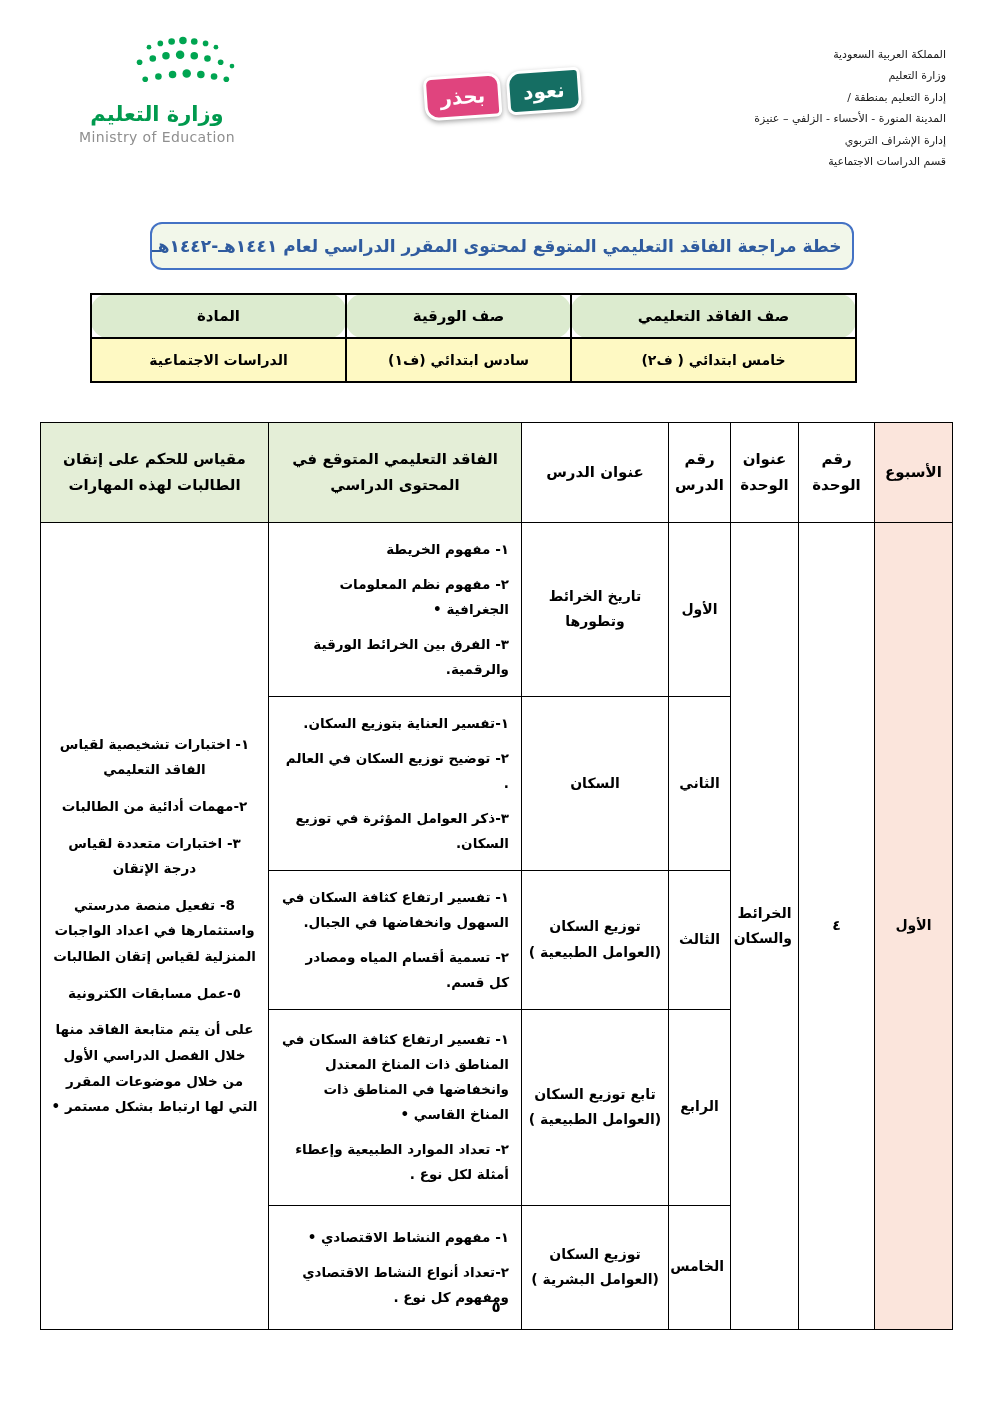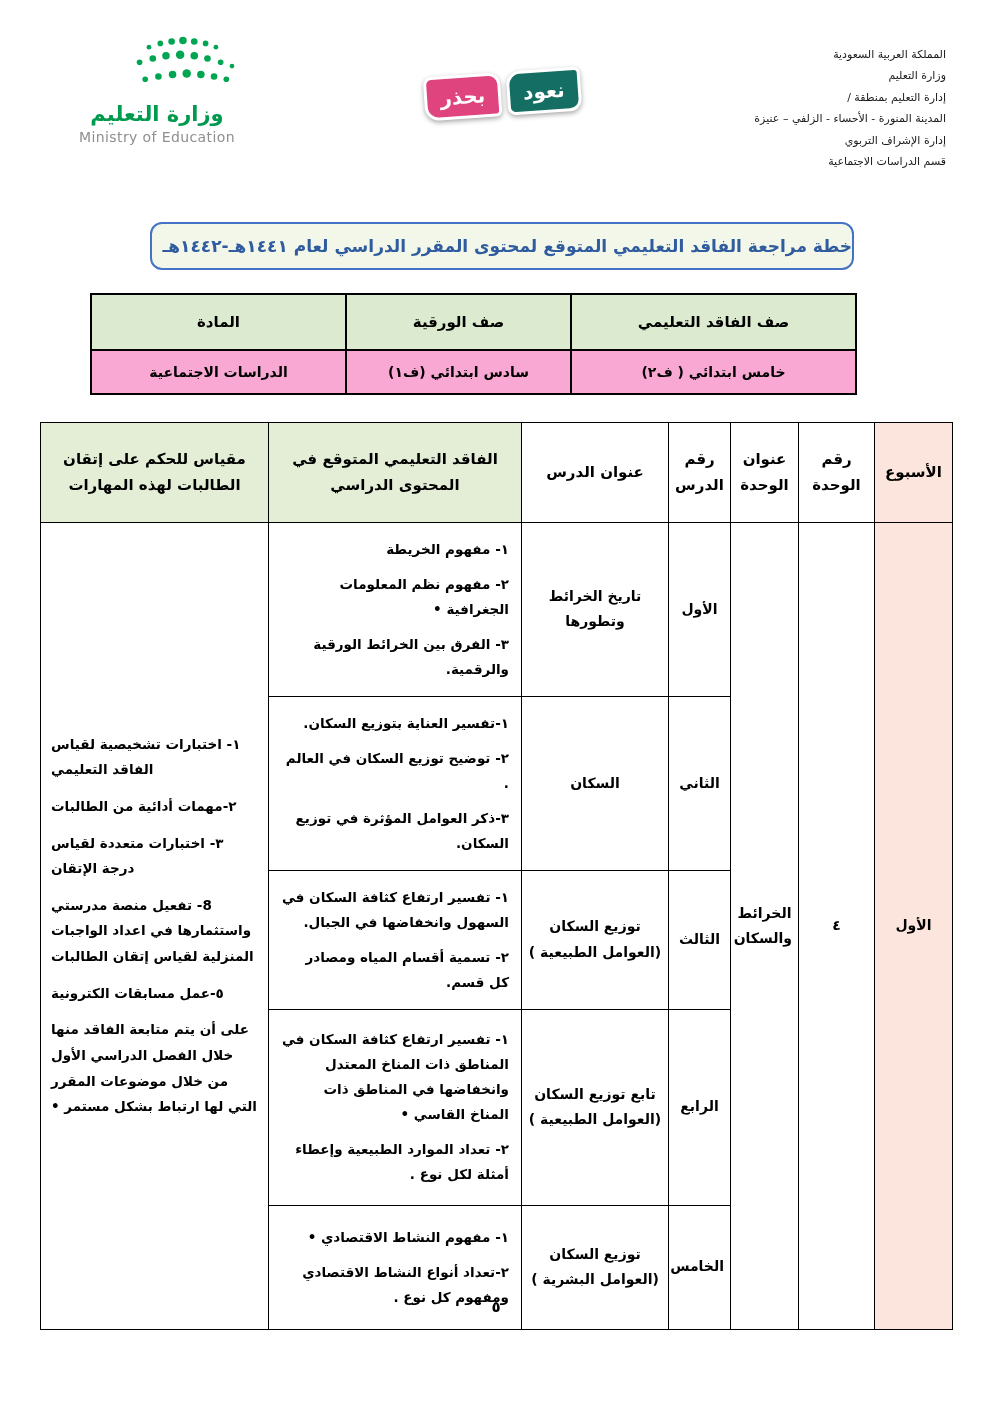--- a/index.html
+++ b/index.html
@@ -22,45 +22,45 @@
     border:3px solid #fff; box-shadow:0 2px 5px rgba(0,0,0,.35); direction:rtl; }
   .badge-naoud { background:#156e63; border-radius:14px 6px 12px 8px; }
   .badge-bihathar { background:#e0447e; border-radius:8px 12px 6px 14px; }
 
   .right-block { position:absolute; top:44px; right:46px; direction:rtl;
     text-align:right; font-size:11px; line-height:1.95; color:#1a1a1a; }
 
   
   .title-banner { position:absolute; top:222px; left:150px; width:704px; height:48px;
     border:2.5px solid #4472c4; border-radius:12px; background:#f2f7ea;
-    display:flex; align-items:center; justify-content:flex-start;
+    display:flex; align-items:center; justify-content:flex-end;
     color:#2f5b9f; font-size:17px; font-weight:bold; direction:rtl; }
 
   
   table { border-collapse:collapse; table-layout:fixed; }
   .info-table { position:absolute; top:293px; left:90px; width:765px; direction:rtl; }
   .info-table th, .info-table td { border:2px solid #000; text-align:center;
     vertical-align:middle; font-weight:bold; }
-  .info-table th { background:#dcebcf; height:56px; font-size:15px; }
-  .info-table td { background:#f9a8d4; height:44px; font-size:14px; }
+  .info-table th { background:#dcebcf; height:44px; font-size:15px;border-radius:17px; }
+  .info-table td { background:#fef9c3; height:44px; font-size:14px; }
 
   
   .main-table { position:absolute; top:422px; left:40px; width:912px; direction:rtl; }
   .main-table th, .main-table td { border:1.5px solid #000; text-align:center;
     vertical-align:middle; font-weight:bold; background:#fff; }
   .main-table thead tr { height:100px; }
   .main-table th { font-size:15px; padding:4px 6px; line-height:1.7; }
   .main-table td { font-size:14px; padding:4px 6px; line-height:1.8; }
   .h-green { background:#e4eed7 !important; }
   .c-week  { background:#fbe5dc !important; font-size:15px; }
   .r1 { height:150px; } .r2 { height:145px; } .r3 { height:121px; }
   .r4 { height:196px; } .r5 { height:124px; }
   td.loss { text-align:right; padding:4px 12px; }
   .loss-item { margin:10px 0; font-size:13.5px; line-height:1.85; }
-  td.assessment { text-align:left; padding:8px 10px; vertical-align:middle; }
+  td.assessment { text-align:center; padding:8px 10px; vertical-align:middle; }
   .assessment p { margin:11px 0; font-size:13.5px; line-height:1.9; }
 
   .page-number { position:absolute; top:1298px; left:0; width:100%;
     text-align:center; font-size:15px; font-weight:bold; }
 </style>
 </head>
 <body>
 
 <div class="page">
 

